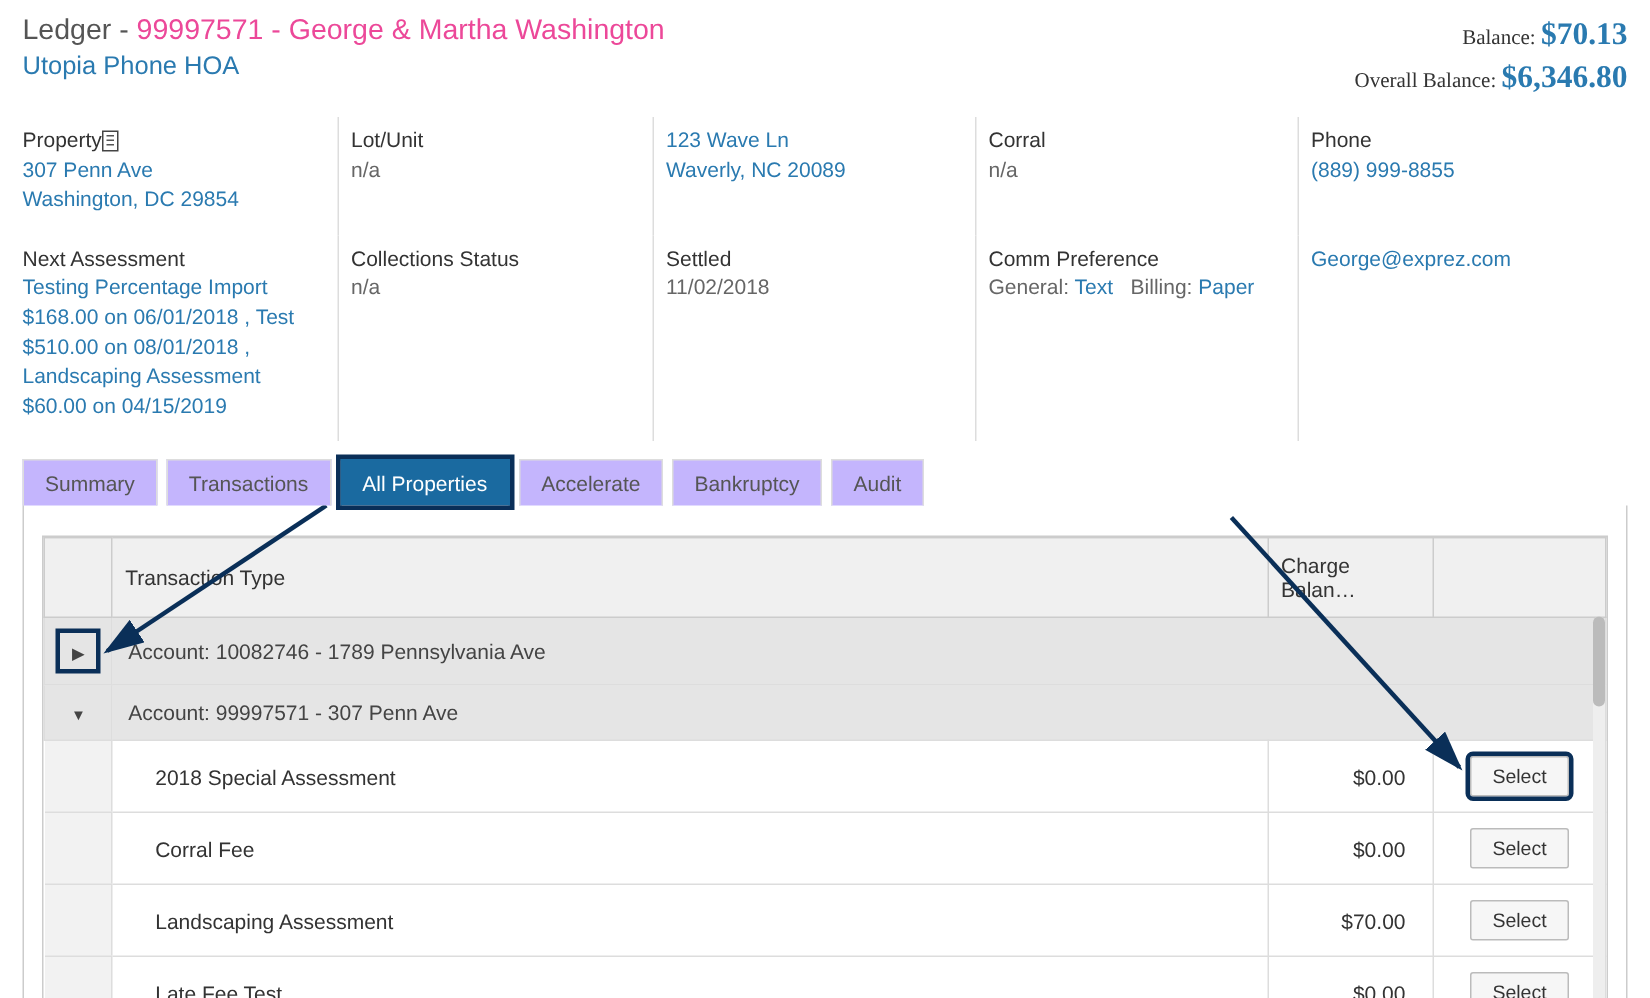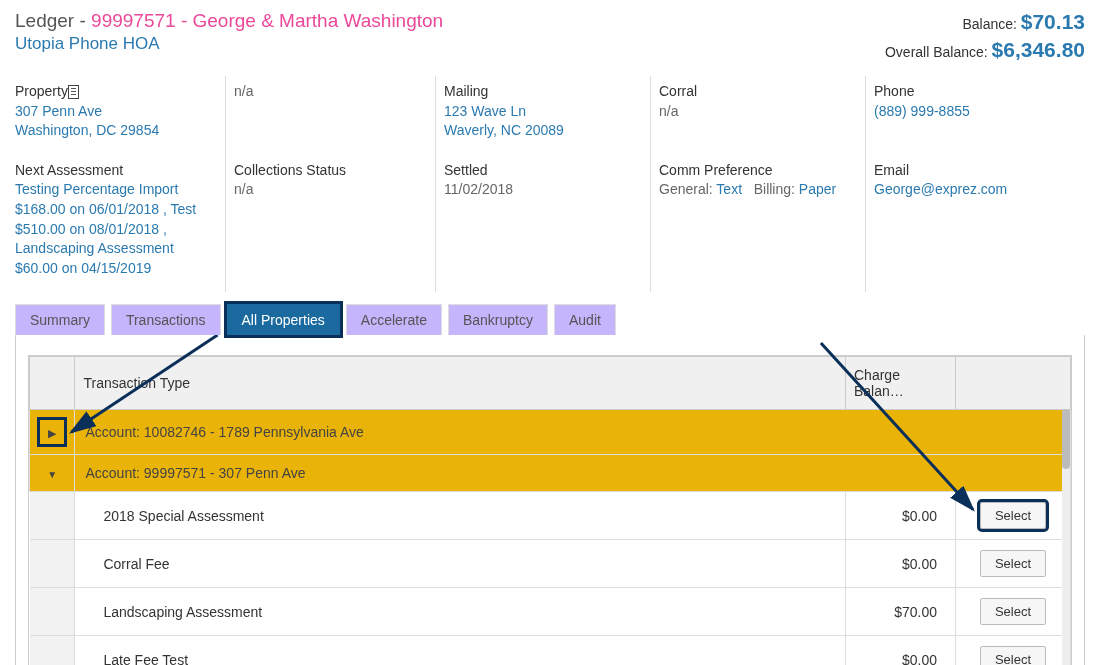--- a/index.html
+++ b/index.html
@@ -22,20 +22,21 @@
     margin-bottom: 4px;
   }
   .ledger-title {
     font-size: 19px;
     color: #555;
   }
   .ledger-title .link { color: #ec4899; }
   .balance-line {
     text-align: right;
     color: #333;
+    font-family: Liberation Serif, serif;
   }
   .balance-line .amt {
     color: #2a7ab0;
     font-size: 21px;
     font-weight: 600;
   }
   .subtitle {
     display: block;
     color: #2a7ab0;
     font-size: 17px;
@@ -115,21 +116,21 @@
   }
   th.col-expand { width: 44px; }
   th.col-bal { width: 110px; }
   th.col-sel { width: 115px; }
   tbody td {
     border: 1px solid #ddd;
     padding: 10px 10px;
     background: #fff;
   }
   tr.group td {
-    background: #eab308;
+    background: #e5e5e5;
     color: #444;
   }
   .expand-cell { text-align: center; color:#555; cursor:pointer; user-select:none;}
   .tri-right::before { content: "\25B6"; font-size: 11px; color:#444; }
   .tri-down::before { content: "\25BC"; font-size: 10px; color:#444; }
   td.bal { text-align: right; padding-right: 18px; border-left:1px solid #ddd;}
   td.sel { text-align: center; }
   .btn {
     background: #f6f6f6;
     border: 1px solid #bbb;
@@ -183,24 +184,24 @@
   <div class="info-grid">
     <div class="info-cell">
       <div class="info-label">
         <span>Property</span>
         <span class="doc-icon"></span>
       </div>
       <a class="link">307 Penn Ave</a><br>
       <a class="link">Washington, DC 29854</a>
     </div>
     <div class="info-cell">
+      <div class="info-label">Lot/Unit</div>
       <div class="info-value">n/a</div>
     </div>
     <div class="info-cell">
-      <div class="info-label">Mailing</div>
       <a class="link">123 Wave Ln</a><br>
       <a class="link">Waverly, NC 20089</a>
     </div>
     <div class="info-cell">
       <div class="info-label">Corral</div>
       <div class="info-value">n/a</div>
     </div>
     <div class="info-cell">
       <div class="info-label">Phone</div>
       <a class="link">(889) 999-8855</a>
@@ -221,21 +222,20 @@
       <div class="info-value">11/02/2018</div>
     </div>
     <div class="info-cell">
       <div class="info-label">Comm Preference</div>
       <div class="info-value">
         <span>General:</span> <a class="link">Text</a>&nbsp;&nbsp;
         <span>Billing:</span> <a class="link">Paper</a>
       </div>
     </div>
     <div class="info-cell">
-      <div class="info-label">Email</div>
       <a class="link">George@exprez.com</a>
     </div>
   </div>
 
   <div class="tabs">
     <div class="tab">Summary</div>
     <div class="tab">Transactions</div>
     <div class="tab active highlight">All Properties</div>
     <div class="tab">Accelerate</div>
     <div class="tab">Bankruptcy</div>

